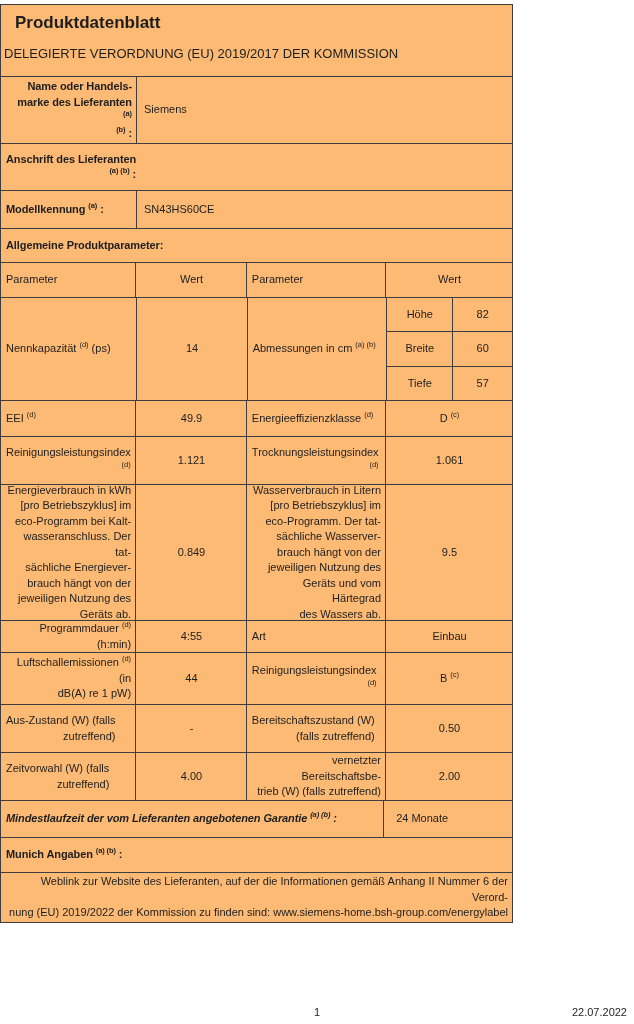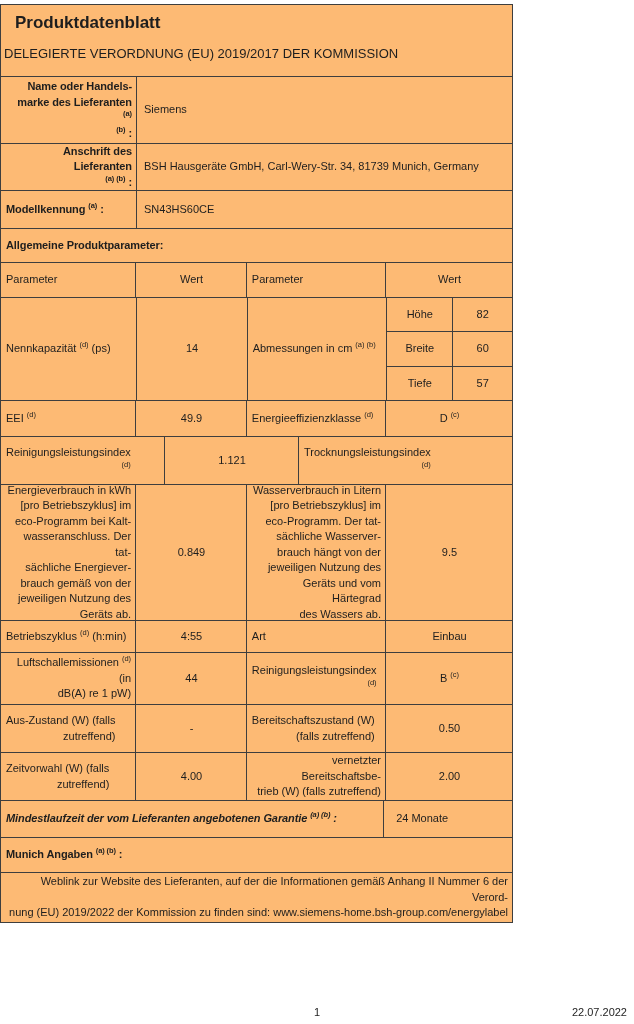--- a/index.html
+++ b/index.html
@@ -58,21 +58,20 @@
 </span><span class="sup">(b)</span><span> :</span></div>
     </div>
     <div class="cell rest">Siemens</div>
   </div>
 
   <div class="row" style="height:47px">
     <div class="cell c1 bold">
       <div><span>Anschrift des Lieferanten
 </span><span class="sup">(a) (b)</span><span> :</span></div>
     </div>
-    <div class="cell rest">BSH Hausgeräte GmbH, Carl-Wery-Str. 34, 81739 Munich, Germany</div>
   </div>
 
   <div class="row" style="height:38px">
     <div class="cell c1 bold">
       <div><span>Modellkennung </span><span class="sup">(a)</span><span> :</span></div>
     </div>
     <div class="cell rest">SN43HS60CE</div>
   </div>
 
   <div class="row" style="height:34px">
@@ -126,50 +125,51 @@
   <div class="row" style="height:48px">
     <div class="cell c1">
       <div><span>Reinigungsleistungsindex
 </span><span class="sup">(d)</span></div>
     </div>
     <div class="cell c2">1.121</div>
     <div class="cell c3">
       <div><span>Trocknungsleistungsindex
 </span><span class="sup">(d)</span></div>
     </div>
+    <div class="cell c4">1.061</div>
   </div>
 
   <div class="row" style="height:136px">
     <div class="cell c1">
       <div>Energieverbrauch in kWh
 [pro Betriebszyklus] im
 eco-Programm bei Kalt-
 wasseranschluss. Der tat-
 sächliche Energiever-
-brauch gemäß von der
+brauch hängt von der
 jeweiligen Nutzung des
 Geräts ab.</div>
     </div>
     <div class="cell c2">0.849</div>
     <div class="cell c3">
       <div>Wasserverbrauch in Litern
 [pro Betriebszyklus] im
 eco-Programm. Der tat-
 sächliche Wasserver-
 brauch hängt von der
 jeweiligen Nutzung des
 Geräts und vom Härtegrad
 des Wassers ab.</div>
     </div>
     <div class="cell c4">9.5</div>
   </div>
 
   <div class="row" style="height:32px">
     <div class="cell c1">
-      <div><span>Betriebszyklus </span><span class="sup">(d)</span><span> (h:min)</span></div>
+      <div><span>Programmdauer </span><span class="sup">(d)</span><span> (h:min)</span></div>
     </div>
     <div class="cell c2">4:55</div>
     <div class="cell c3">Art</div>
     <div class="cell c4">Einbau</div>
   </div>
 
   <div class="row" style="height:52px">
     <div class="cell c1">
       <div><span>Luftschallemissionen </span><span class="sup">(d)</span><span> (in
 dB(A) re 1 pW)</span></div>

